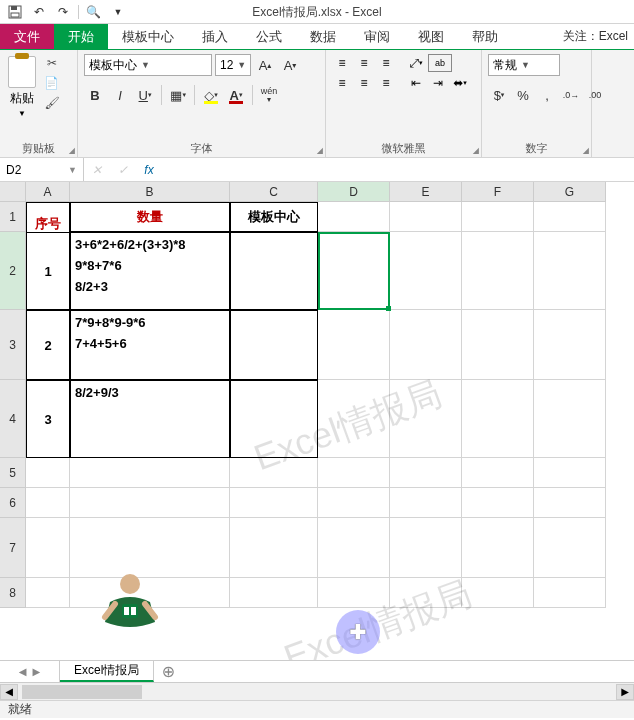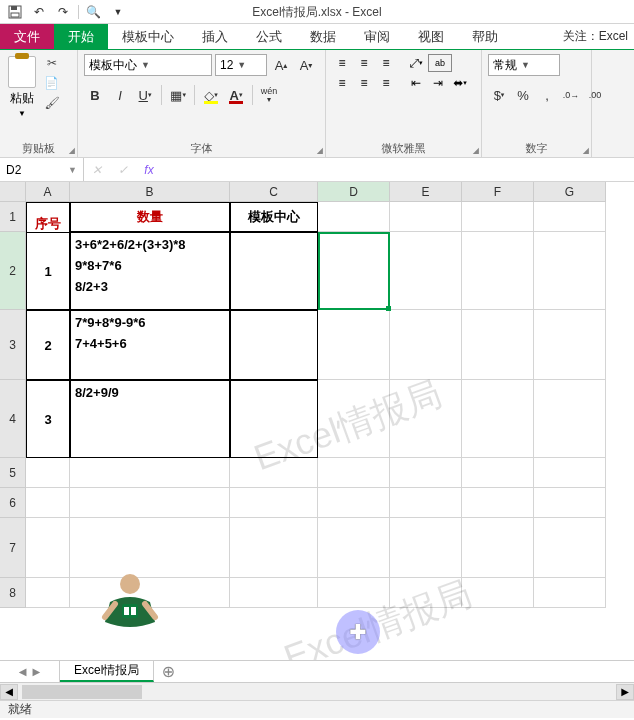--- a/index.html
+++ b/index.html
@@ -41,21 +41,21 @@
   .align-row { display:flex; gap:2px; }
   .align-btn { width:20px; height:18px; display:flex; align-items:center; justify-content:center; cursor:pointer; }
   
   .num-group .combo { width:72px; }
   .num-group .row { display:flex; gap:2px; margin-top:4px; }
   
   
   .fbar { height: 24px; display:flex; align-items:stretch; border-bottom:1px solid #d4d4d4; background:#fff; }
   .namebox { width:84px; border-right:1px solid #ccc; display:flex; align-items:center; padding:0 6px; font-size:12px; }
   .namebox .arrow { margin-left:auto; font-size:9px; color:#888; }
-  .fb-btn { width:26px; display:flex; align-items:center; justify-content:center; color:#8b5cf6; font-style:italic; cursor:pointer; }
+  .fb-btn { width:26px; display:flex; align-items:center; justify-content:center; color:#0369a1; font-style:italic; cursor:pointer; }
   .fb-btn.dim { color:#ccc; }
   .formula-input { flex:1; border:none; outline:none; padding:0 6px; font-size:12px; }
   
   
   .grid-wrap { position:relative; height: calc(720px - 24px - 26px - 108px - 24px - 22px - 20px - 18px); overflow:hidden; background:#fff; }
   .corner { position:absolute; top:0; left:0; width:26px; height:20px; background:#e6e6e6; border-right:1px solid #ccc; border-bottom:1px solid #ccc; }
   .col-headers { position:absolute; top:0; left:26px; right:0; height:20px; display:flex; }
   .ch { background:#e6e6e6; border-right:1px solid #ccc; border-bottom:1px solid #ccc; display:flex; align-items:center; justify-content:center; color:#333; font-size:12px; }
   .ch.sel { background:#d4ead9; }
   .row-headers { position:absolute; top:20px; left:0; width:26px; }
@@ -145,21 +145,21 @@
       </div>
   </div>
 
   <div class="group font-group" style="width:248px">
     <div class="group-body" style="flex-direction:column;align-items:stretch">
       <div class="row">
         <div class="combo" style="width:128px">
             <span>模板中心</span>
             <span class="arrow">▼</span>
           </div>
-        <div class="combo" style="width:52px">
+        <div class="combo" style="width:36px">
             <span>12</span>
             <span class="arrow">▼</span>
           </div>
         <div class="small-btn">A<sup style="font-size:8px">▴</sup></div>
         <div class="small-btn">A<sup style="font-size:8px">▾</sup></div>
       </div>
       <div class="row">
         <div class="small-btn">
             <b>B</b>
           </div>
@@ -294,21 +294,21 @@
         <b>2</b>
       </div>
       <div class="cell thick-border" style="left: 44px; top: 108px; width: 160px; height: 70px; align-items: flex-start;">
         <div class="lines">7*9+8*9-9*6<br>7+4+5+6</div>
       </div>
       <div class="cell thick-border" style="left: 204px; top: 108px; width: 88px; height: 70px;"></div>
       <div class="cell thick-border" style="left: 0px; top: 178px; width: 44px; height: 78px; justify-content: center;">
         <b>3</b>
       </div>
       <div class="cell thick-border" style="left: 44px; top: 178px; width: 160px; height: 78px; align-items: flex-start;">
-        <div class="lines">8/2+9/9</div>
+        <div class="lines">8/2+9/3</div>
       </div>
       <div class="cell thick-border" style="left: 204px; top: 178px; width: 88px; height: 78px;"></div>
       <div class="cell " style="left: 292px; top: 0px; width: 72px; height: 30px;"></div>
       <div class="cell " style="left: 364px; top: 0px; width: 72px; height: 30px;"></div>
       <div class="cell " style="left: 436px; top: 0px; width: 72px; height: 30px;"></div>
       <div class="cell " style="left: 508px; top: 0px; width: 72px; height: 30px;"></div>
       <div class="cell " style="left: 292px; top: 30px; width: 72px; height: 78px;"></div>
       <div class="cell " style="left: 364px; top: 30px; width: 72px; height: 78px;"></div>
       <div class="cell " style="left: 436px; top: 30px; width: 72px; height: 78px;"></div>
       <div class="cell " style="left: 508px; top: 30px; width: 72px; height: 78px;"></div>

